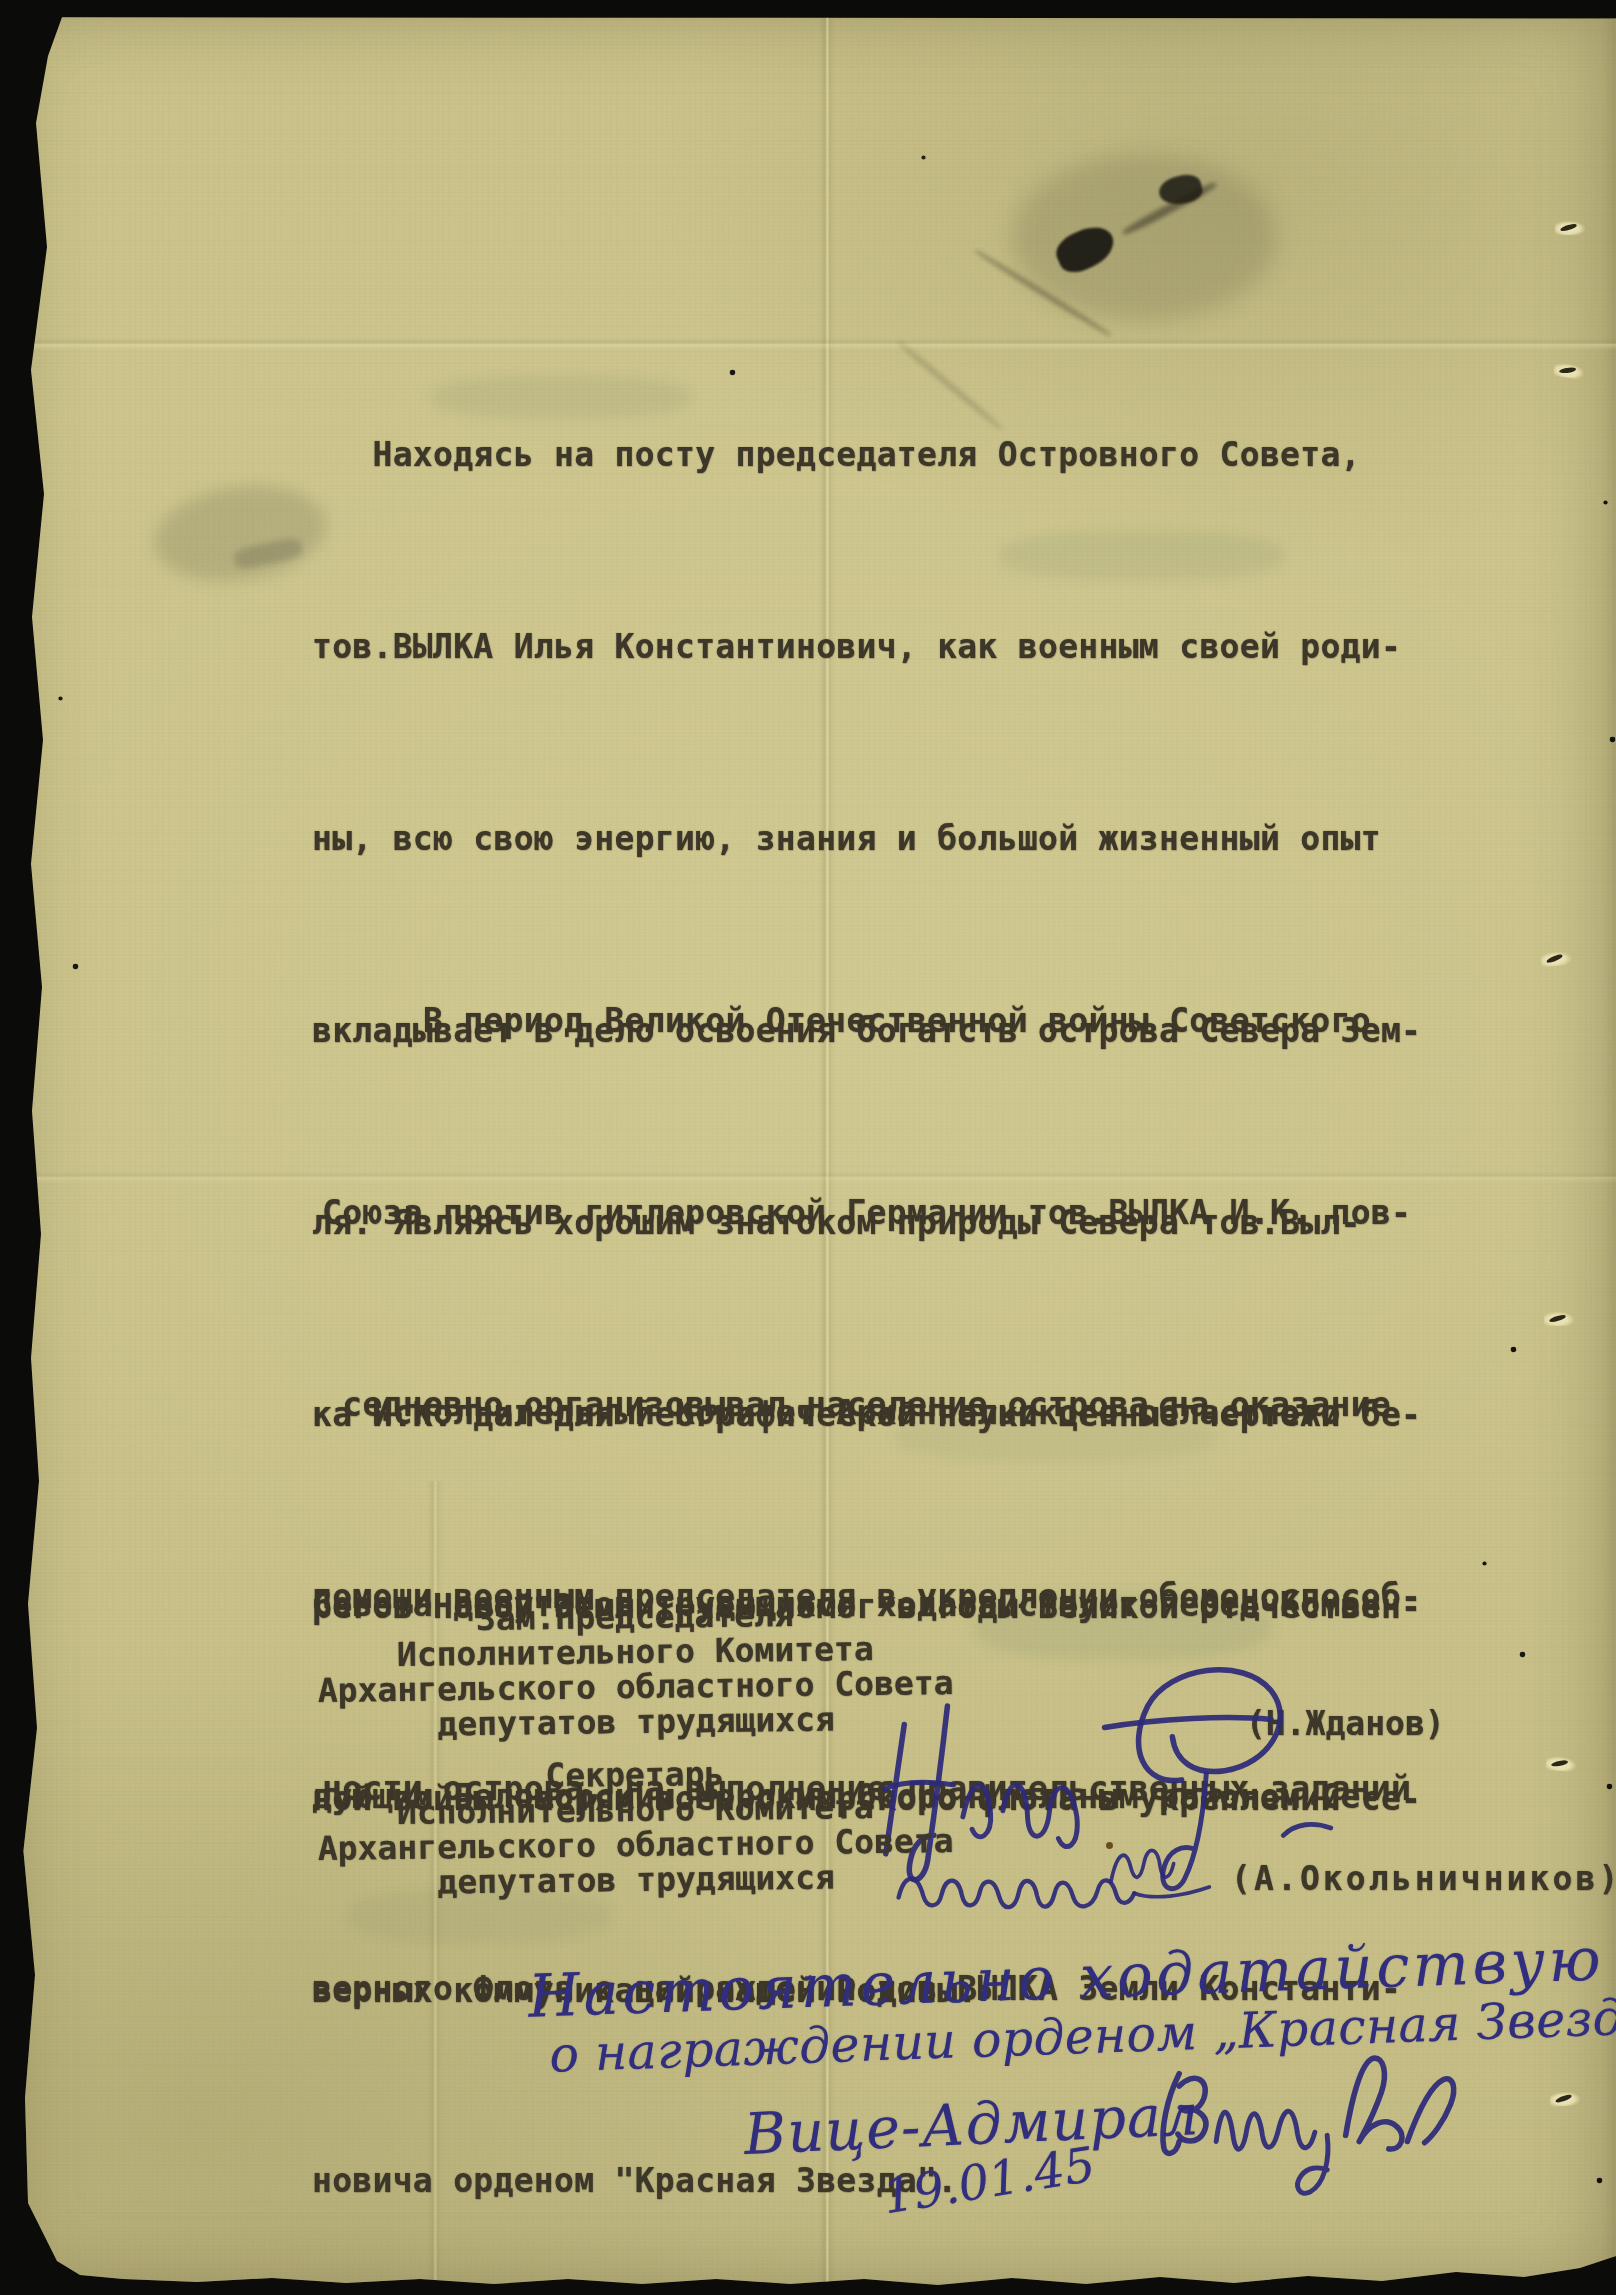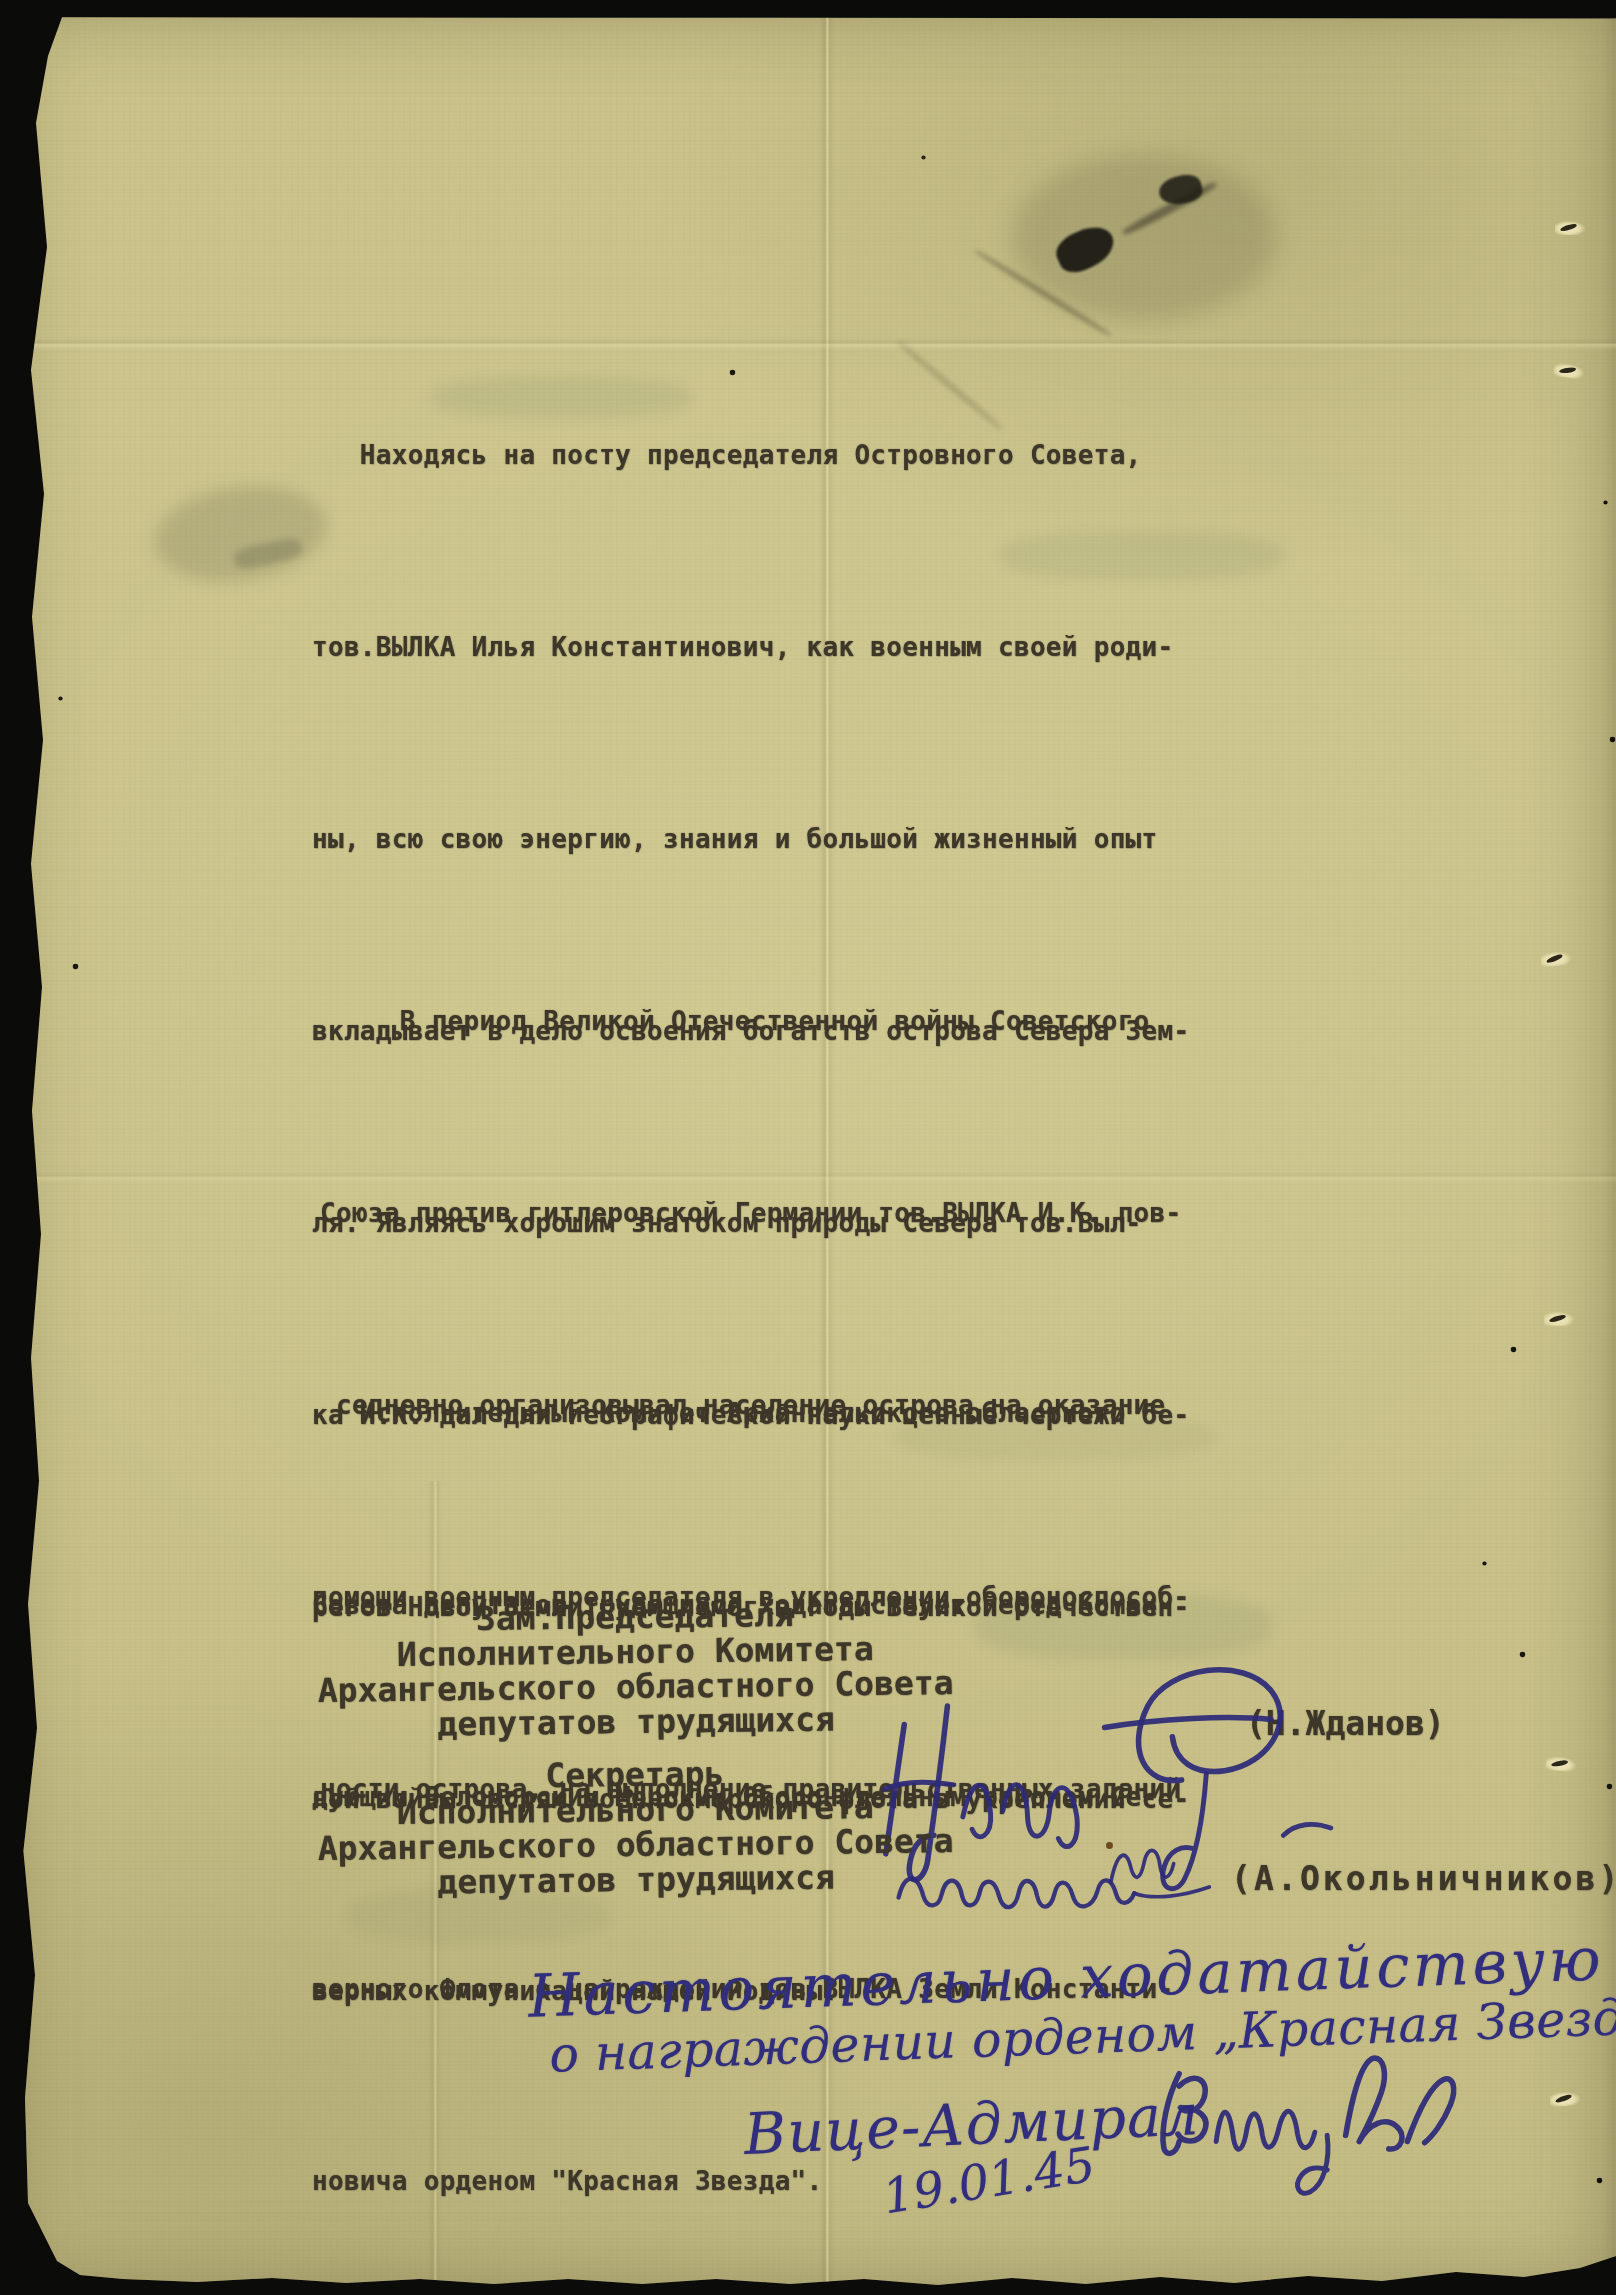--- a/index.html
+++ b/index.html
@@ -22,21 +22,21 @@
       31px 864px,43px 740px,32px 617px,44px 494px,31px 370px,47px 247px,36px 123px,48px 56px);}
   .grain{position:absolute;inset:0;opacity:.5;pointer-events:none;
     background:repeating-linear-gradient(0deg, rgba(110,104,62,.05) 0 1.2px, transparent 1.2px 3.7px),
                repeating-linear-gradient(90deg, rgba(110,104,62,.03) 0 1.9px, transparent 1.9px 5.6px);}
   .crease-v{position:absolute;top:0;height:2295px;width:16px;pointer-events:none;
     background:linear-gradient(90deg, transparent, rgba(100,94,54,.16) 38%, rgba(238,231,180,.45) 52%, rgba(100,94,54,.10) 66%, transparent);}
   .crease-h{position:absolute;left:0;width:1616px;height:12.3px;pointer-events:none;
     background:linear-gradient(180deg, transparent, rgba(100,94,54,.12) 40%, rgba(238,231,180,.35) 55%, transparent);}
   .typed{position:absolute;white-space:pre;color:#3d372a;font-weight:bold;
          text-shadow:0 0 1.2px rgba(58,52,38,.65), 0.6px 0.6px 0 rgba(58,52,38,.18);}
-  .body-par{font-size:26px;line-height:64px;letter-spacing:0.3px;}
+  .body-par{font-size:33px;line-height:64px;letter-spacing:0.3px;}
   .sigblock{font-size:33px;line-height:35px;text-align:center;width:703px;transform:rotate(-.7deg);}
   .typedname{font-size:33px;}
   .hand{position:absolute;color:#312e7e;font-family:"DejaVu Serif", serif;font-style:italic;
         text-shadow:0 0 1.2px rgba(45,42,120,.55);white-space:pre;}
   .sig-svg{position:absolute;}
   .sig-svg path{fill:none;stroke:#2d2a78;stroke-linecap:round;stroke-linejoin:round;opacity:.93;}
   .blot{position:absolute;border-radius:50%;}
   .tear{position:absolute;width:30px;height:13.6px;
     background:radial-gradient(ellipse at 45% 55%, #f0e9bd 0%, #e6deae 45%, rgba(230,222,174,0) 75%);}
   .tear span{position:absolute;left:5px;top:4.3px;width:17.3px;height:5px;background:#2b2719;

